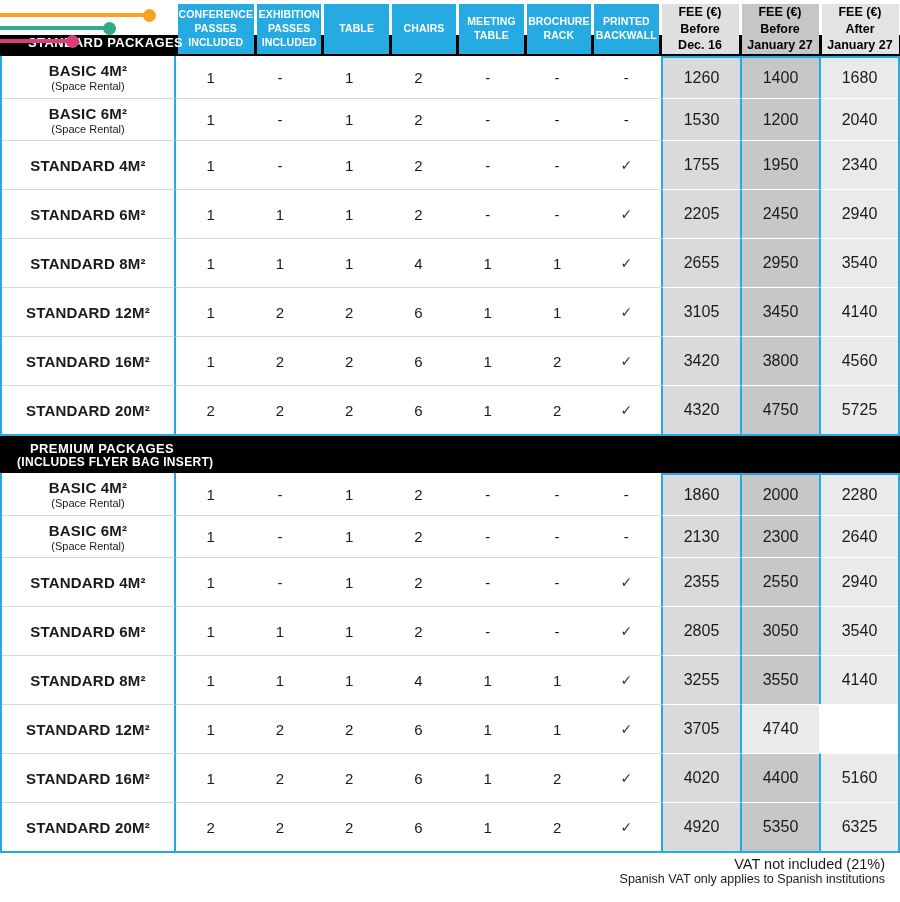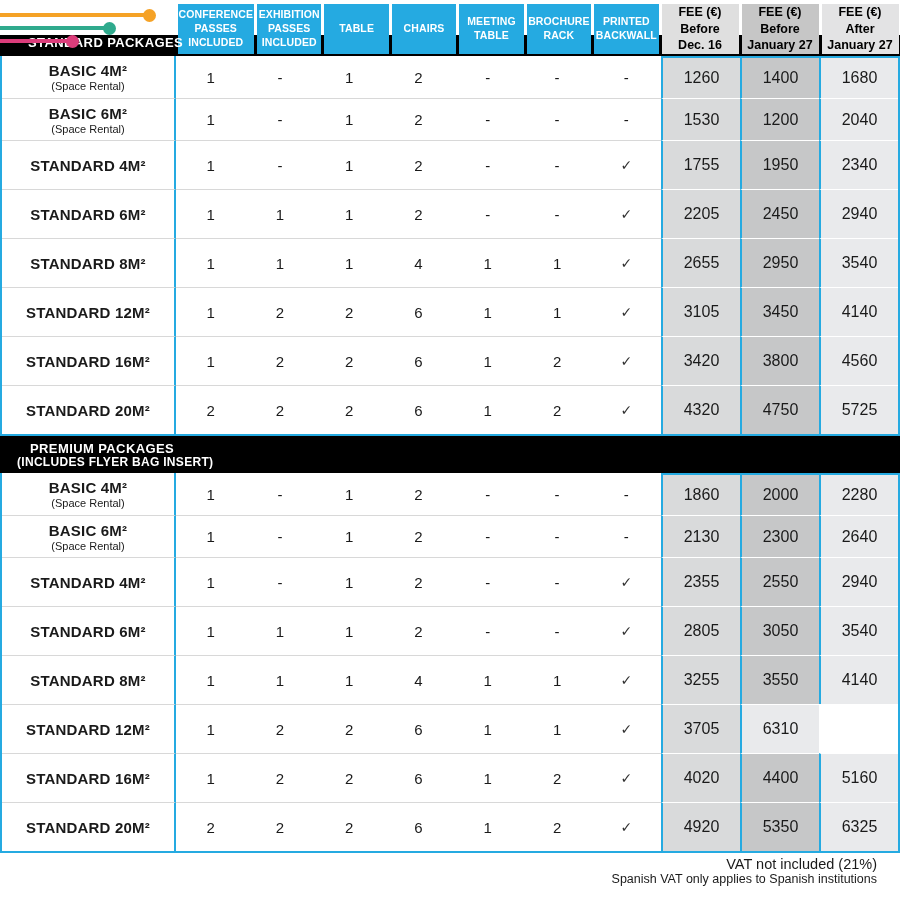--- a/index.html
+++ b/index.html
@@ -70,21 +70,21 @@
 
   .cell.num { font-size:15px; }
   .cell.num.check { font-size:14px; color:#333; }
 
   .cell.fee { border-left:2px solid var(--cyan); font-size:16px; }
   .cell.fee-0 { background:var(--fee0); }
   .cell.fee-1 { background:var(--fee1); }
   .cell.fee-2 { background:var(--fee2); }
 
   
-  .footer { height:28px; padding-top:3px; padding-right:23px; text-align:right; box-sizing:border-box; }
+  .footer { height:28px; padding-top:3px; padding-right:15px; text-align:right; box-sizing:border-box; }
   .footer-line1 { font-size:14.5px; line-height:16px; }
   .footer-line2 { font-size:12.5px; line-height:14px; }
 </style>
 </head>
 <body>
 
 <div class="page">
 
   <div class="header-row">
     <div class="logo-cell" id="deco-host">
@@ -368,21 +368,21 @@
 
     </div>
   <div class="cell num">1</div>
           <div class="cell num">2</div>
           <div class="cell num">2</div>
           <div class="cell num">6</div>
           <div class="cell num">1</div>
           <div class="cell num">1</div>
           <div class="cell num check">✓</div>
           <div class="cell fee fee-0">3705</div>
-          <div class="cell fee fee-2">6310</div>
+          <div class="cell fee fee-2">4740</div>
         </div>
 
   <div class="row">
     <div class="cell label-cell">
       <div class="pkg-name">STANDARD 16M²</div>
 
     </div>
   <div class="cell num">1</div>
           <div class="cell num">2</div>
           <div class="cell num">2</div>

